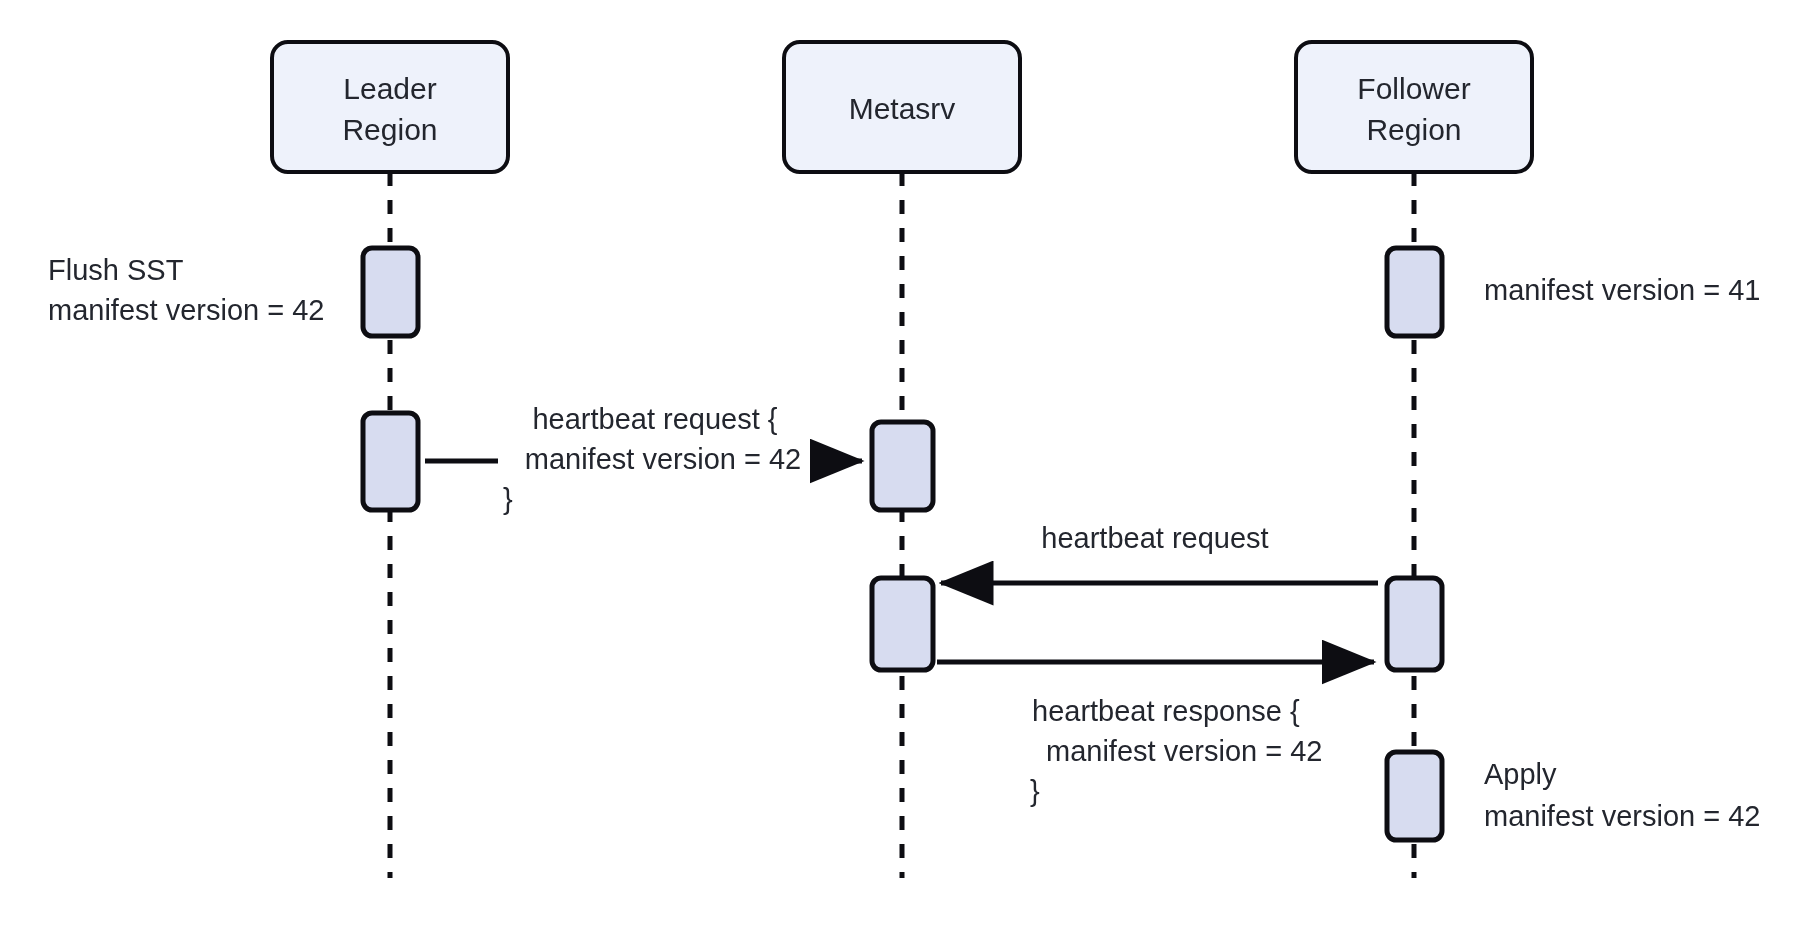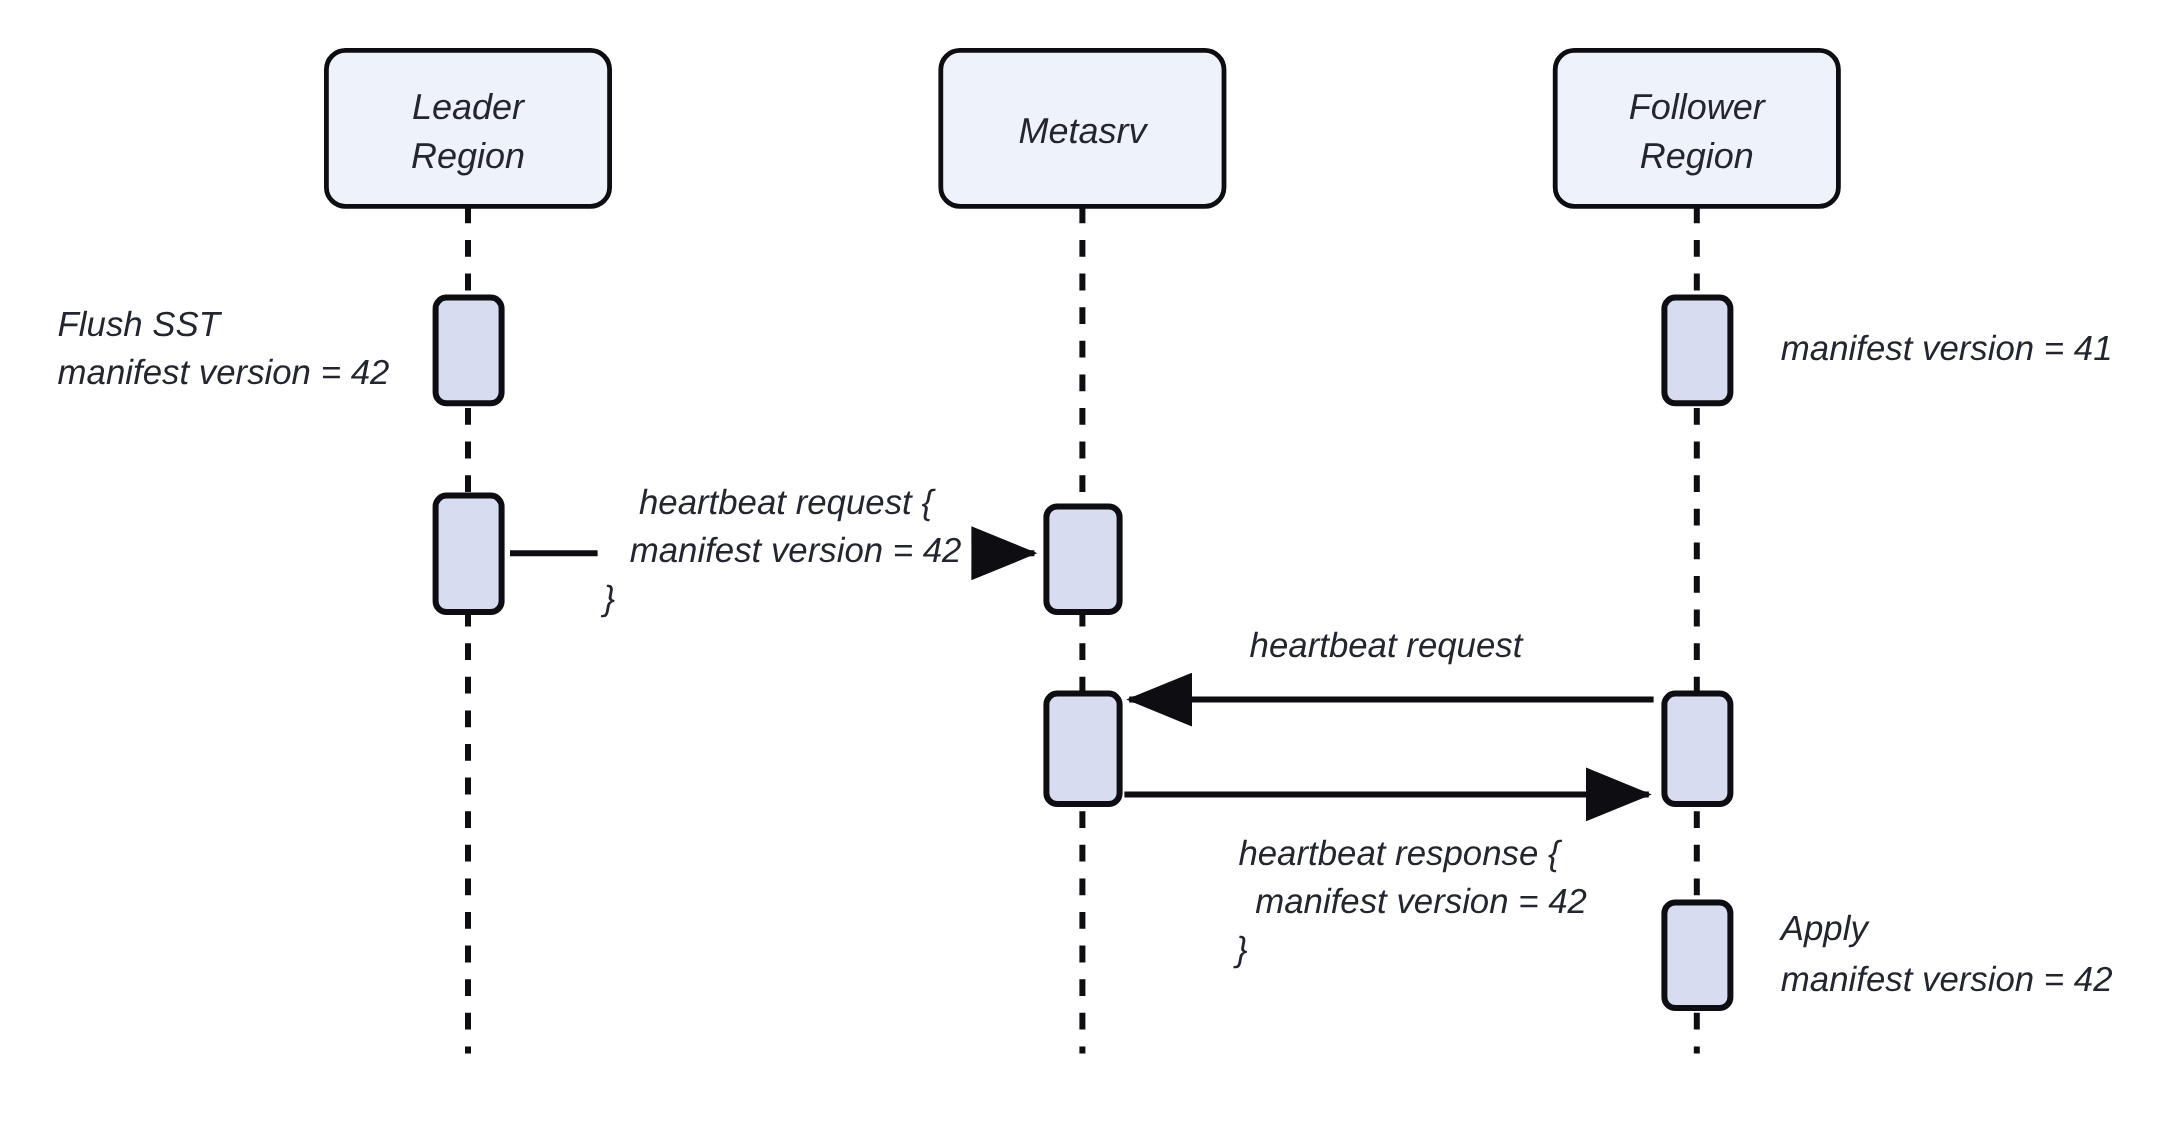--- a/index.html
+++ b/index.html
@@ -11,21 +11,20 @@
     width: 1808px;
     height: 936px;
     overflow: hidden;
     font-family: "Liberation Sans", sans-serif;
   }
   #diagram-root {
     position: relative;
     width: 1808px;
     height: 936px;
     background: #ffffff;
-    font-style: italic;
   }
   svg#seq-svg {
     display: block;
     width: 1808px;
     height: 936px;
   }
   .participant-box {
     fill: #eef2fb;
     stroke: #0d0d12;
     stroke-width: 4;

